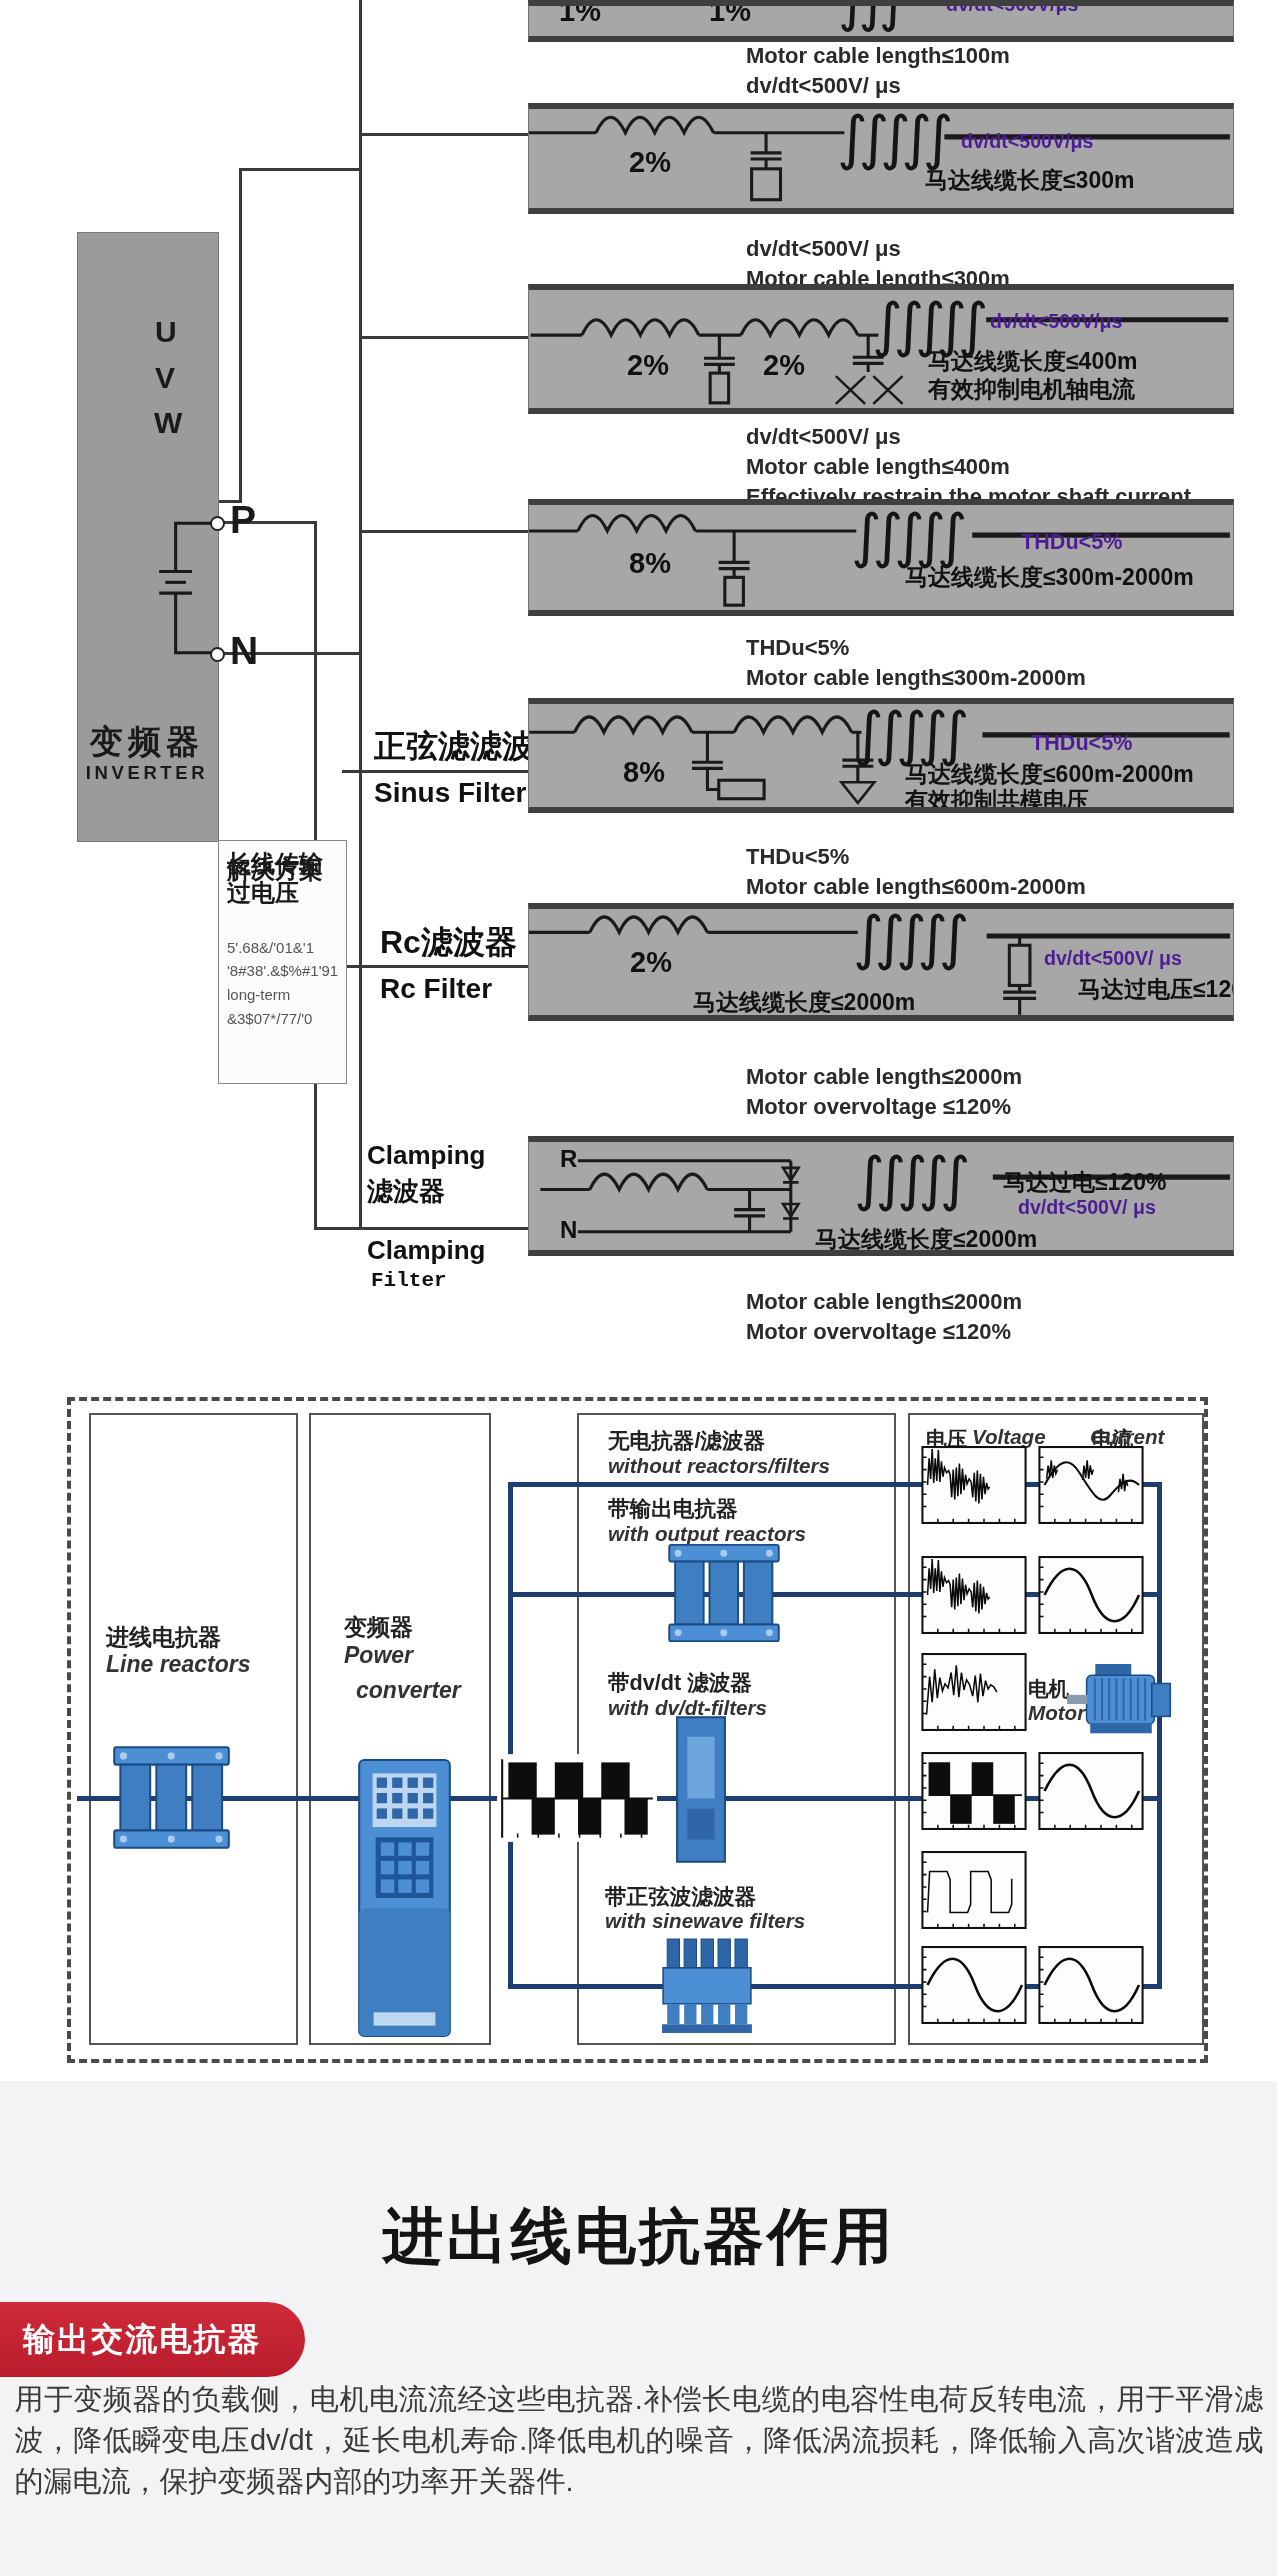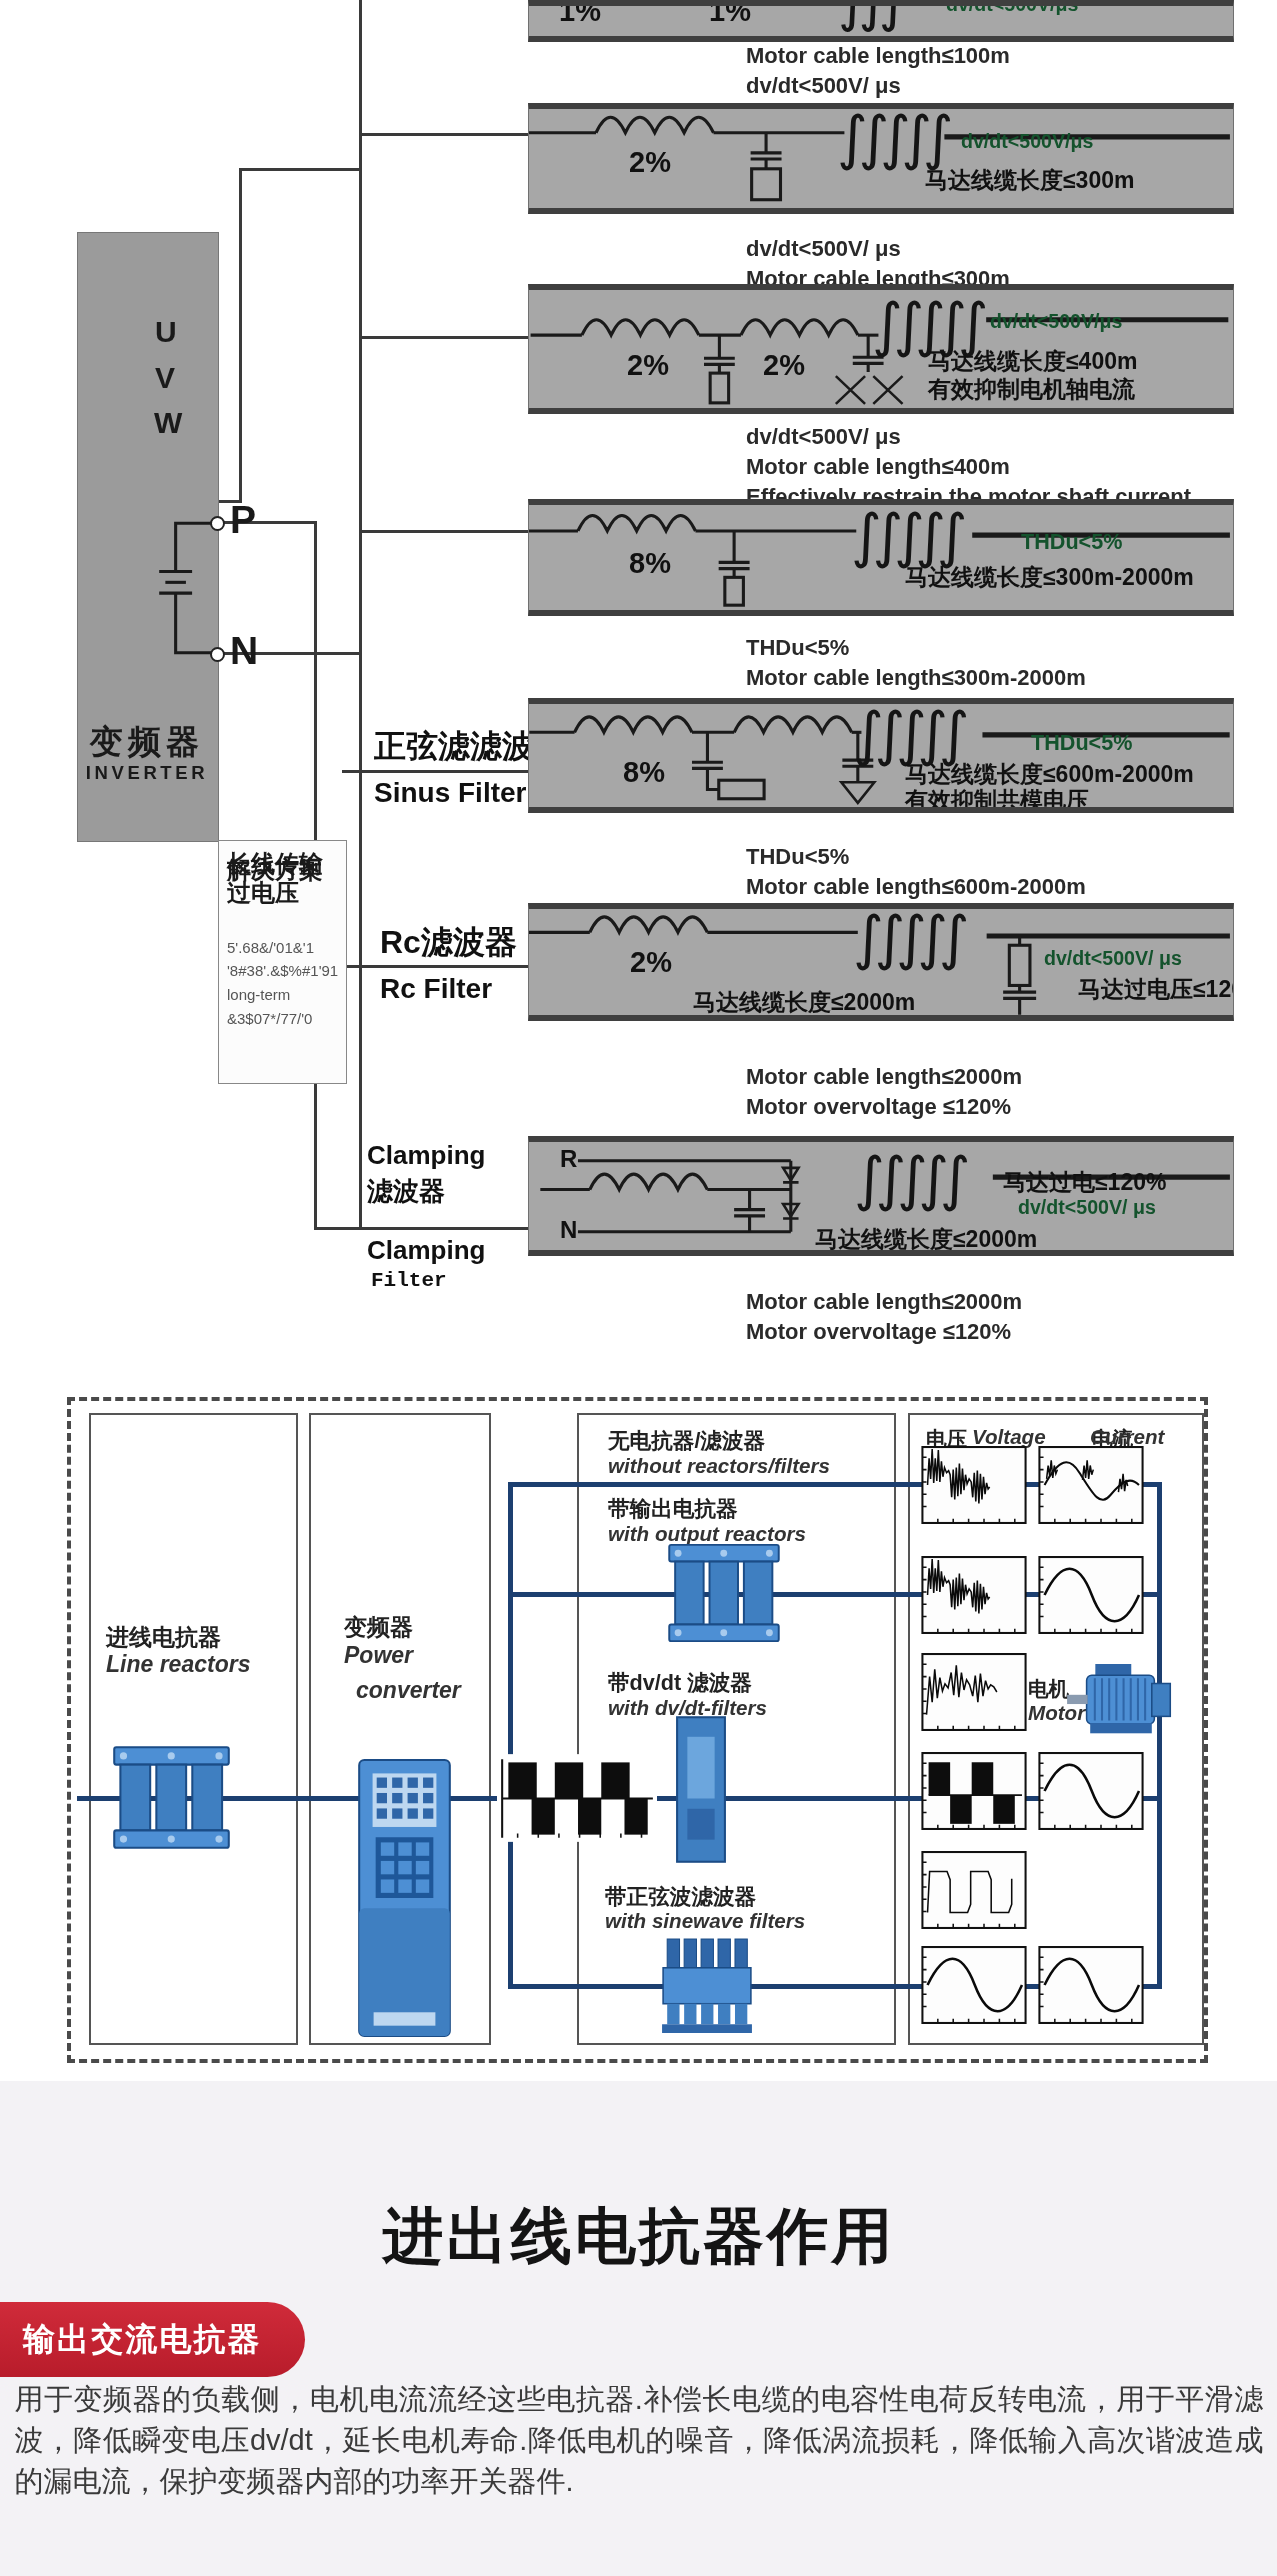--- a/index.html
+++ b/index.html
@@ -7,21 +7,21 @@
         font-family:"Liberation Sans","DejaVu Sans",sans-serif;color:#1a1a1a;}
   .abs{position:absolute;}
   .ln{position:absolute;background:#3a3a3a;}
   .nv{position:absolute;background:#1c3f70;}
   .blk{position:absolute;left:528px;width:704px;background:#a7a7a7;
        border-top:6.7px solid #3f3f3f;border-bottom:6.7px solid #3f3f3f;
        border-left:1.5px solid #707070;border-right:1.5px solid #707070;overflow:hidden;}
   .blk svg{position:absolute;left:0;top:0;}
   .pct{position:absolute;font-size:29px;font-weight:bold;color:#111;}
   .ilb{position:absolute;font-size:23px;font-weight:bold;color:#111;white-space:nowrap;}
-  .dvl{position:absolute;font-size:19.6px;font-weight:bold;color:#14532d;white-space:nowrap;}
+  .dvl{position:absolute;font-size:19.6px;font-weight:bold;color:#4c1d95;white-space:nowrap;}
   .coil{position:absolute;font-size:58px;letter-spacing:-9.3px;color:#151515;
         font-family:"DejaVu Sans",sans-serif;white-space:nowrap;}
   .cap{position:absolute;left:746px;font-size:22px;font-weight:600;color:#2a2a2a;
        line-height:30px;white-space:nowrap;}
   .flb{position:absolute;font-size:32px;font-weight:bold;color:#111;white-space:nowrap;}
   .box{position:absolute;border:2.1px solid #555;}
   .dcn{position:absolute;font-size:21.6px;font-weight:bold;color:#222;white-space:nowrap;}
   .den{position:absolute;font-size:20.6px;font-weight:bold;font-style:italic;color:#333;white-space:nowrap;}
   .scope{position:absolute;width:106px;height:78px;}
   .banner{position:absolute;left:0;width:305px;height:75px;border-radius:0 38px 38px 0;

